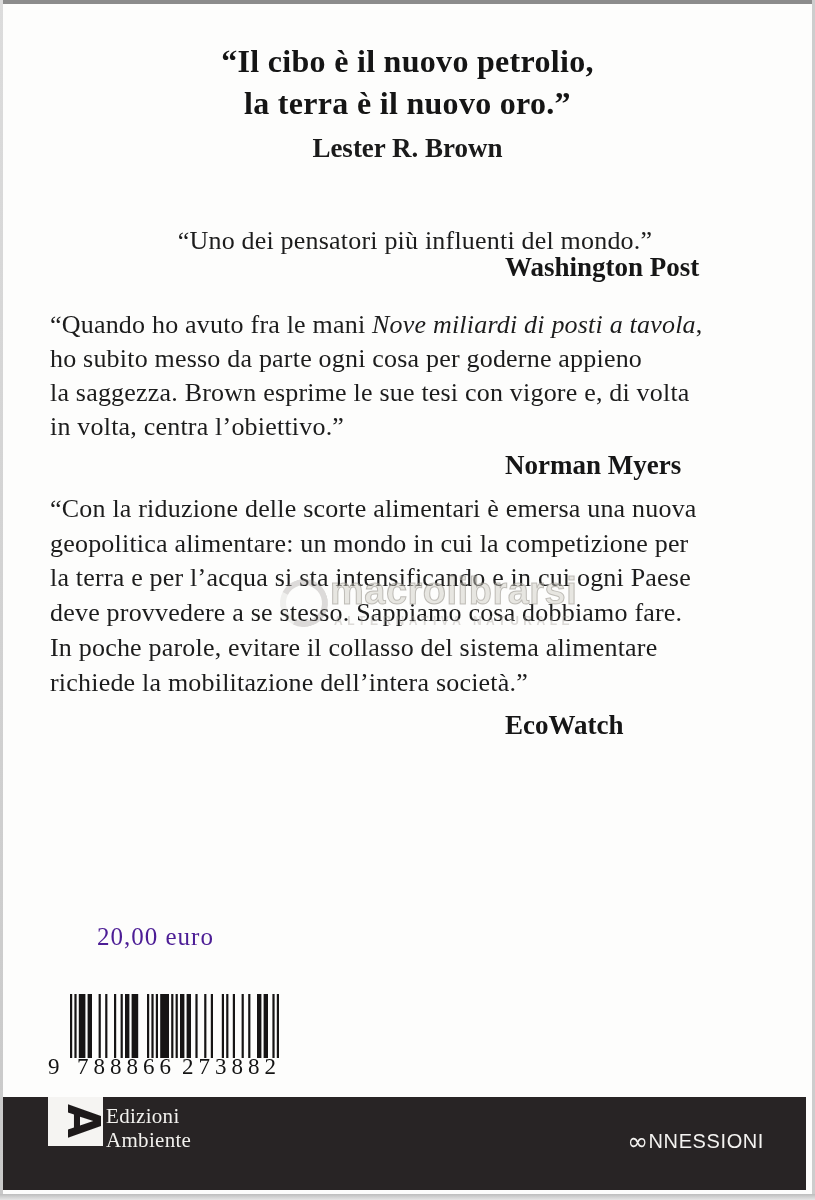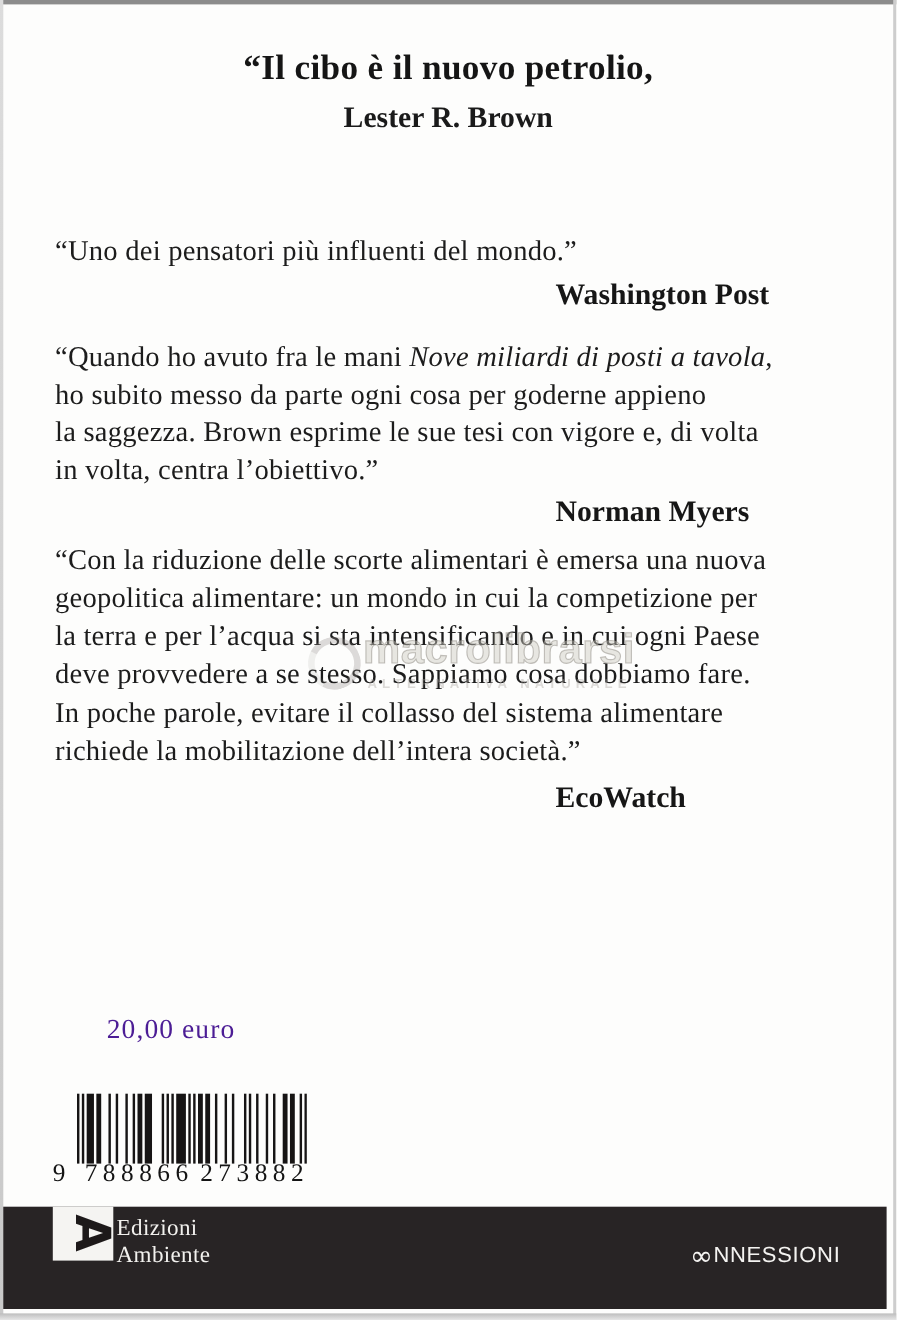--- a/index.html
+++ b/index.html
@@ -31,21 +31,21 @@
   .headline .hl-author {
     margin-top: 9px; font-size: 27px; font-weight: bold; color: #1a1a1a;
   }
 
   
   .review-text { position: absolute; left: 50px; width: 730px; font-size: 26px; line-height: 34px; letter-spacing: 0.2px; color: #1c1c1c; }
   .review-text .line { white-space: nowrap; }
   .book-title-italic { font-style: italic; text-align: center; }
   .review-source { position: absolute; left: 505px; font-size: 27px; font-weight: bold; color: #161616; white-space: nowrap; }
 
-  #review1-text { top: 211px; }
+  #review1-text { top: 224px; text-align: center; }
   #review1-source { top: 252px; }
   #review2-text { top: 308px; }
   #review2-source { top: 450px; }
   #review3-text { top: 492px; line-height: 34.7px; }
   #review3-source { top: 710px; }
 
   
   .watermark { position: absolute; top: 570px; left: 278px; width: 330px; height: 70px; z-index: 5; pointer-events: none; }
   .wm-ring {
     position: absolute; left: 2px; top: 9px; width: 36px; height: 36px;
@@ -113,20 +113,21 @@
 
 <div id="page">
 
   <div class="edge edge-top"></div>
   <div class="edge edge-left"></div>
   <div class="edge edge-right"></div>
   <div class="edge edge-bottom"></div>
 
   <div class="headline">
     <div class="hl-line">“Il cibo è il nuovo petrolio,</div>
+    <div class="hl-line">la terra è il nuovo oro.”</div>
     <div class="hl-author">Lester R. Brown</div>
   </div>
 
   <div id="review1-text" class="review-text">
     <div class="line">“Uno dei pensatori più influenti del mondo.”</div>
   </div>
   <div id="review1-source" class="review-source">Washington Post</div>
 
   <div id="review2-text" class="review-text">
     <div class="line"><span>“Quando ho avuto fra le mani </span><span class="book-title-italic">Nove miliardi di posti a tavola</span><span>,</span></div>

